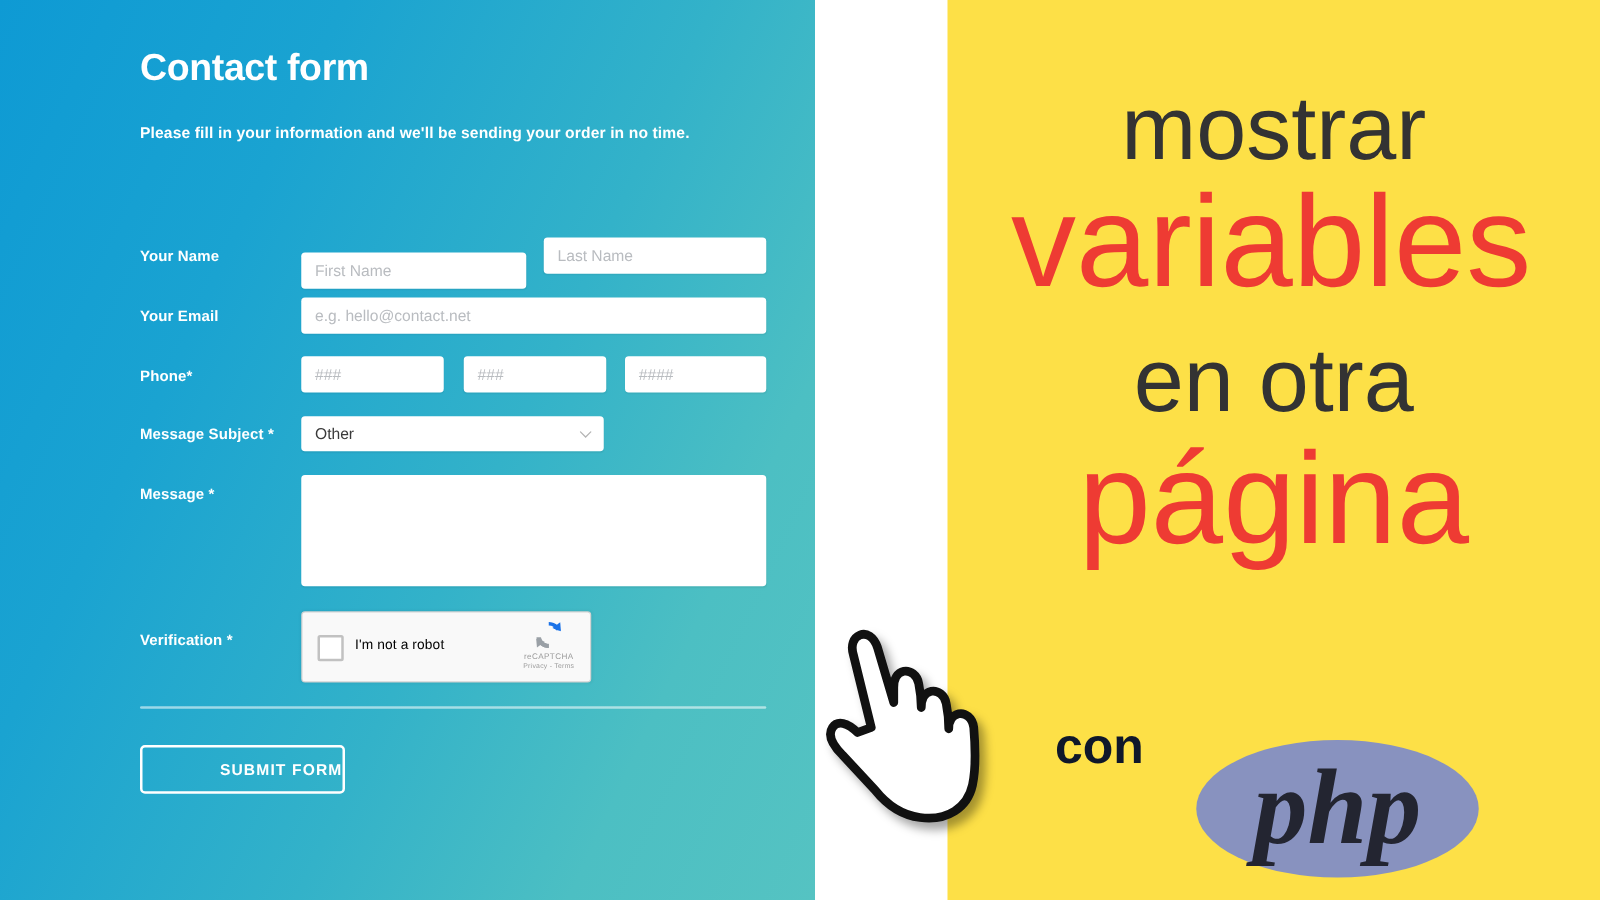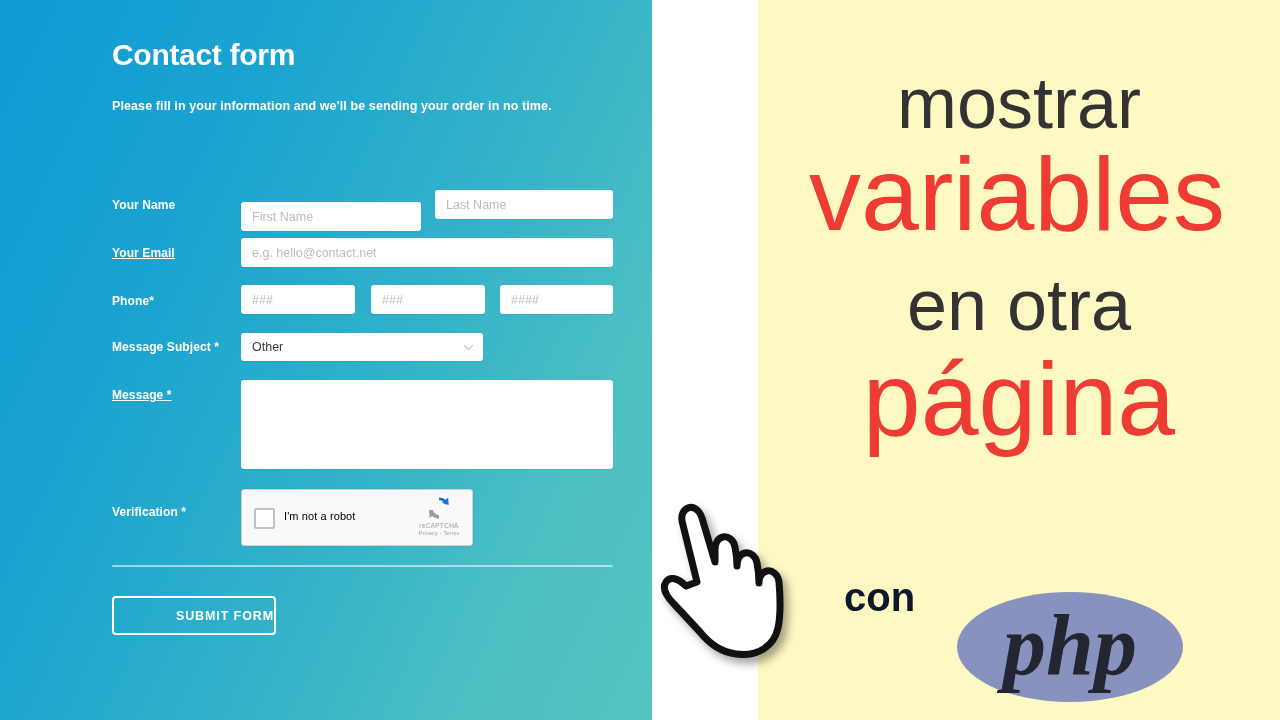--- a/index.html
+++ b/index.html
@@ -71,21 +71,21 @@
   #select-value{
     position:absolute; left:11px; top:0; line-height:28px;
     font-size:12.5px; color:#3a3a3a;
   }
   #chevron-down-icon{
     position:absolute; right:9px; top:9px; width:11px; height:11px;
   }
   #chevron-down-icon svg{ display:block; }
 
   
-  #label-message{ top:388px;text-decoration:underline; }
+  #label-message{ top:388px; }
   #textarea-message{
     position:absolute; left:241px; top:380px; width:372px; height:89px;
     background:#ffffff; border:none; border-radius:3px;
     font-family:"Liberation Sans", sans-serif; font-size:12.5px;
     color:#444; padding:8px 11px; resize:none; outline:none;
     box-shadow:0 1px 1px rgba(0,0,0,0.06);
   }
 
   
   #label-verification{ top:505px; }
@@ -135,21 +135,21 @@
   #hand-cursor-icon{
     position:absolute; left:640px; top:490px; width:160px; height:175px;
     z-index:30;
     filter:drop-shadow(5px 6px 4px rgba(0,0,0,0.35));
   }
   #hand-cursor-icon svg{ display:block; width:100%; height:100%; }
 
   
   #right-panel{
     position:absolute; left:758px; top:0; width:522px; height:720px;
-    background:#fef9c3;
+    background:#fde047;
   }
   .headline{
     position:absolute; width:522px; text-align:center;
     font-weight:normal; white-space:nowrap;
   }
   #headline-line-1{ top:62px; font-size:72px; color:#333333; }
   #headline-line-2{ top:135px; font-size:104px; color:#ee3b33; left:-2px; }
   #headline-line-3{ top:264px; font-size:72px; color:#333333; }
   #headline-line-4{ top:340px; font-size:104px; color:#ee3b33; }
 
@@ -170,21 +170,21 @@
 
 <div id="left-panel">
 
   <div id="form-heading">Contact form</div>
   <div id="form-subheading">Please fill in your information and we'll be sending your order in no time.</div>
 
   <div class="field-label" id="label-your-name" style="left:112px;">Your Name</div>
   <input class="tf" id="input-first-name" type="text" placeholder="First Name" style="">
   <input class="tf" id="input-last-name" type="text" placeholder="Last Name" style="">
 
-  <div class="field-label" id="label-your-email" style="left:112px;text-decoration:underline;">Your Email</div>
+  <div class="field-label" id="label-your-email" style="left:112px;">Your Email</div>
   <input class="tf" id="input-email" type="text" placeholder="e.g. hello@contact.net" style="">
 
   <div class="field-label" id="label-phone" style="left:112px;">Phone*</div>
   <input class="tf" id="input-phone-1" type="text" placeholder="###" style="">
   <input class="tf" id="input-phone-2" type="text" placeholder="###" style="">
   <input class="tf" id="input-phone-3" type="text" placeholder="####" style="">
 
   <div class="field-label" id="label-subject" style="left:112px;">Message Subject *</div>
   <div id="select-wrap">
     <span id="select-value">Other</span>

